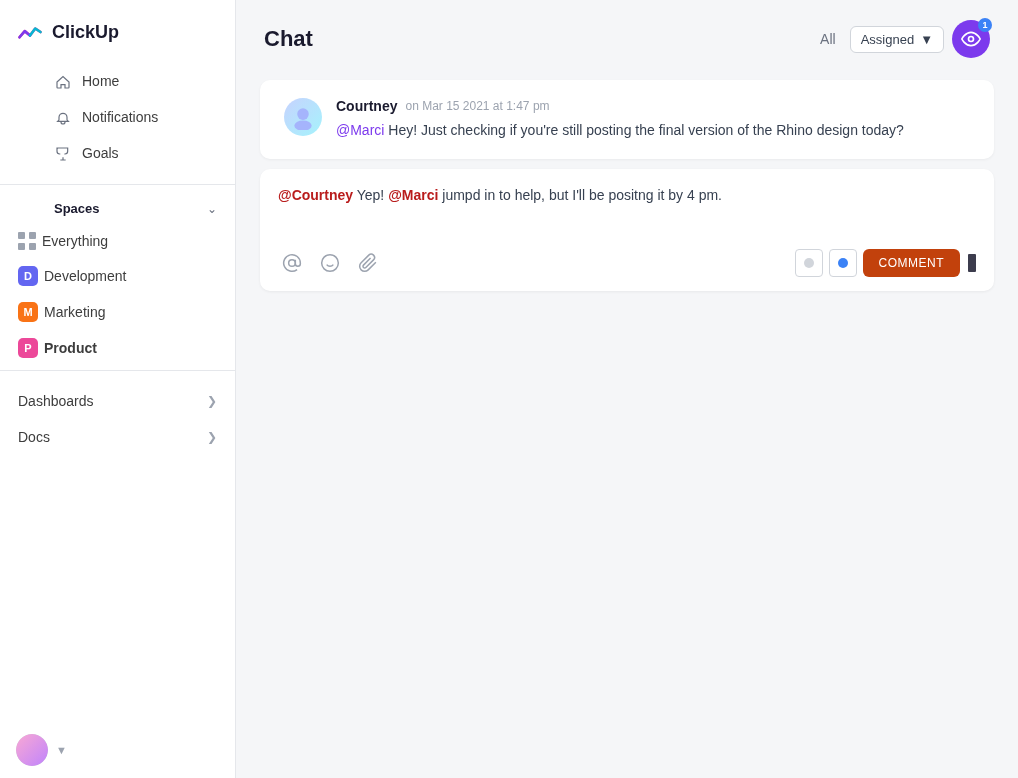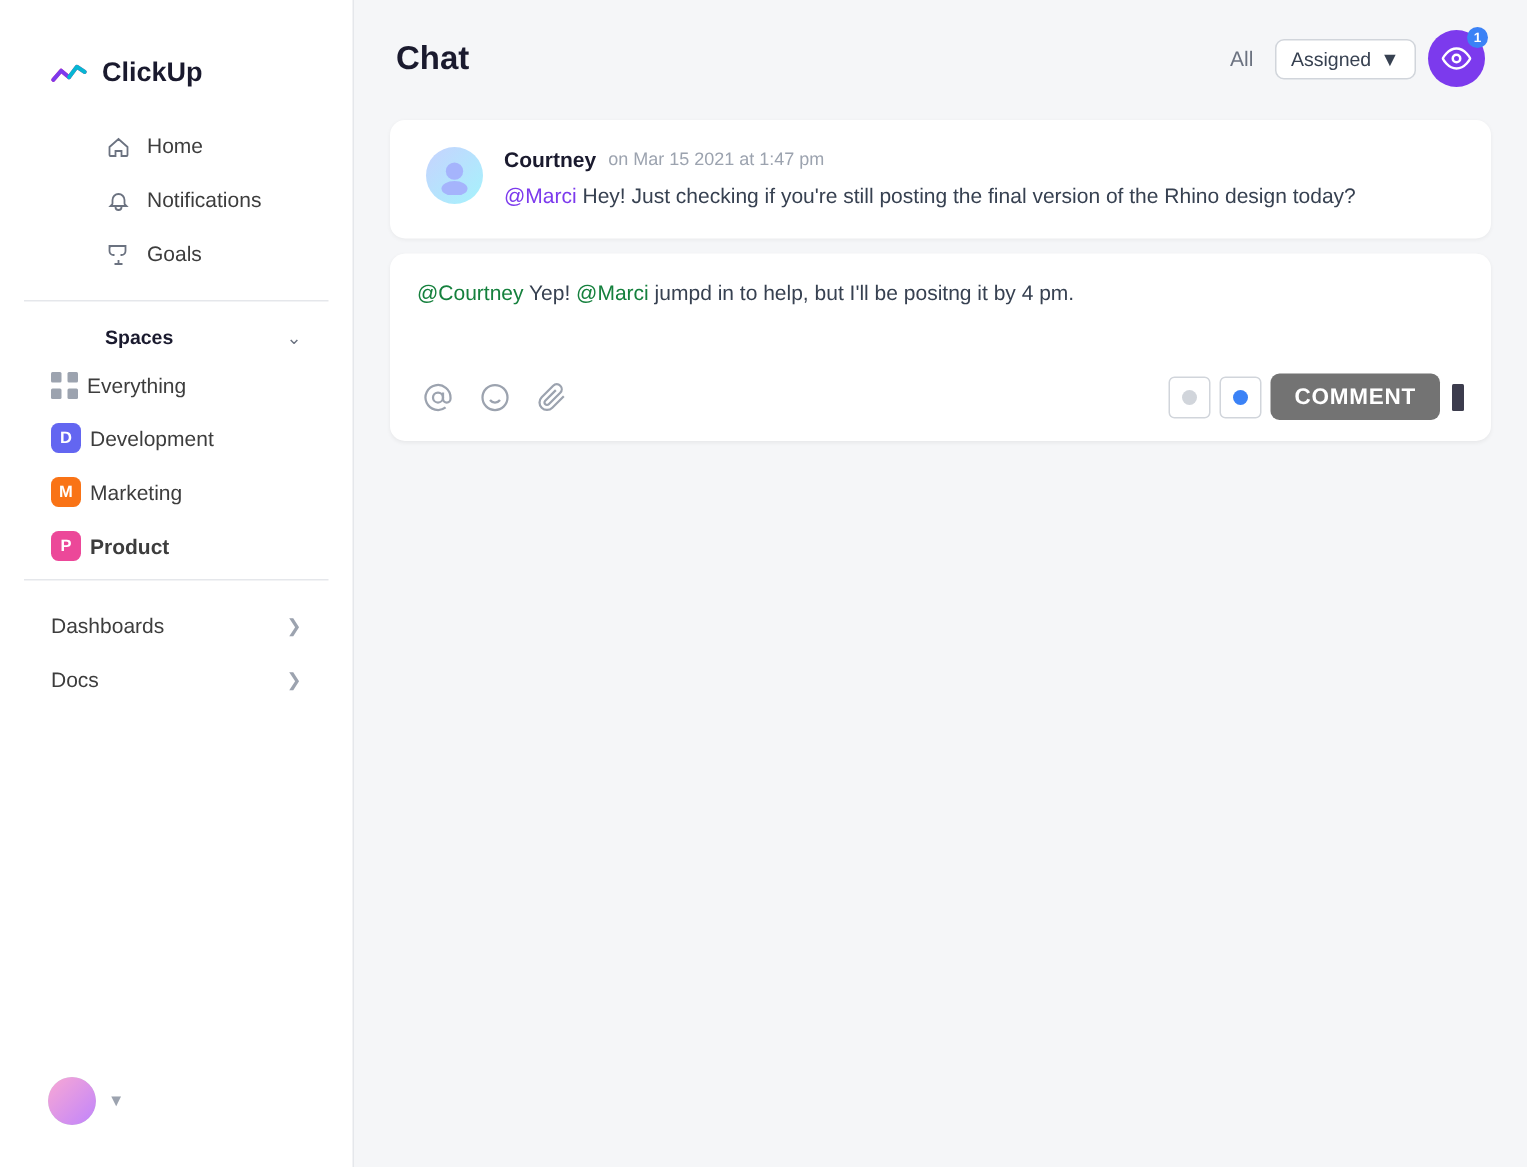--- a/index.html
+++ b/index.html
@@ -6,21 +6,21 @@
     body { font-family: -apple-system, BlinkMacSystemFont, 'Segoe UI', sans-serif; background: #f5f6f8; display: flex; height: 778px; width: 1018px; overflow: hidden; }
 
     
     .sidebar {
       width: 236px;
       min-width: 236px;
       background: #fff;
       border-right: 1px solid #e5e7eb;
       display: flex;
       flex-direction: column;
-      padding: 16px;
+      padding: 0;
       height: 100%;
     }
     .sidebar-logo {
       display: flex;
       align-items: center;
       gap: 8px;
       padding: 18px 16px 14px 16px;
     }
     .logo-icon {
       width: 28px;
@@ -261,21 +261,21 @@
       padding: 16px 18px 14px 18px;
       box-shadow: 0 1px 3px rgba(0,0,0,0.06);
     }
     .reply-text {
       font-size: 14px;
       color: #374151;
       line-height: 1.55;
       margin-bottom: 14px;
       min-height: 50px;
     }
-    .reply-text .mention { color: #15803d; font-weight: 400; }
+    .reply-text .mention { color: #b91c1c; font-weight: 700; }
     .reply-toolbar {
       display: flex;
       align-items: center;
       justify-content: space-between;
       margin-top: 10px;
     }
     .reply-tools {
       display: flex;
       align-items: center;
       gap: 10px;
@@ -313,27 +313,27 @@
       background: #3b82f6;
       border-radius: 50%;
     }
     .grey-dot-inner {
       width: 10px;
       height: 10px;
       background: #d1d5db;
       border-radius: 50%;
     }
     .comment-btn {
-      background: #737373;
+      background: #c2410c;
       color: #fff;
       border: none;
       border-radius: 6px;
       padding: 7px 16px;
-      font-size: 15px;
-      font-weight: 700;
+      font-size: 12px;
+      font-weight: 400;
       letter-spacing: 0.5px;
       cursor: pointer;
     }
   </style>
 </head>
 <body>
 
 <div class="sidebar">
 
   <div class="sidebar-logo">

